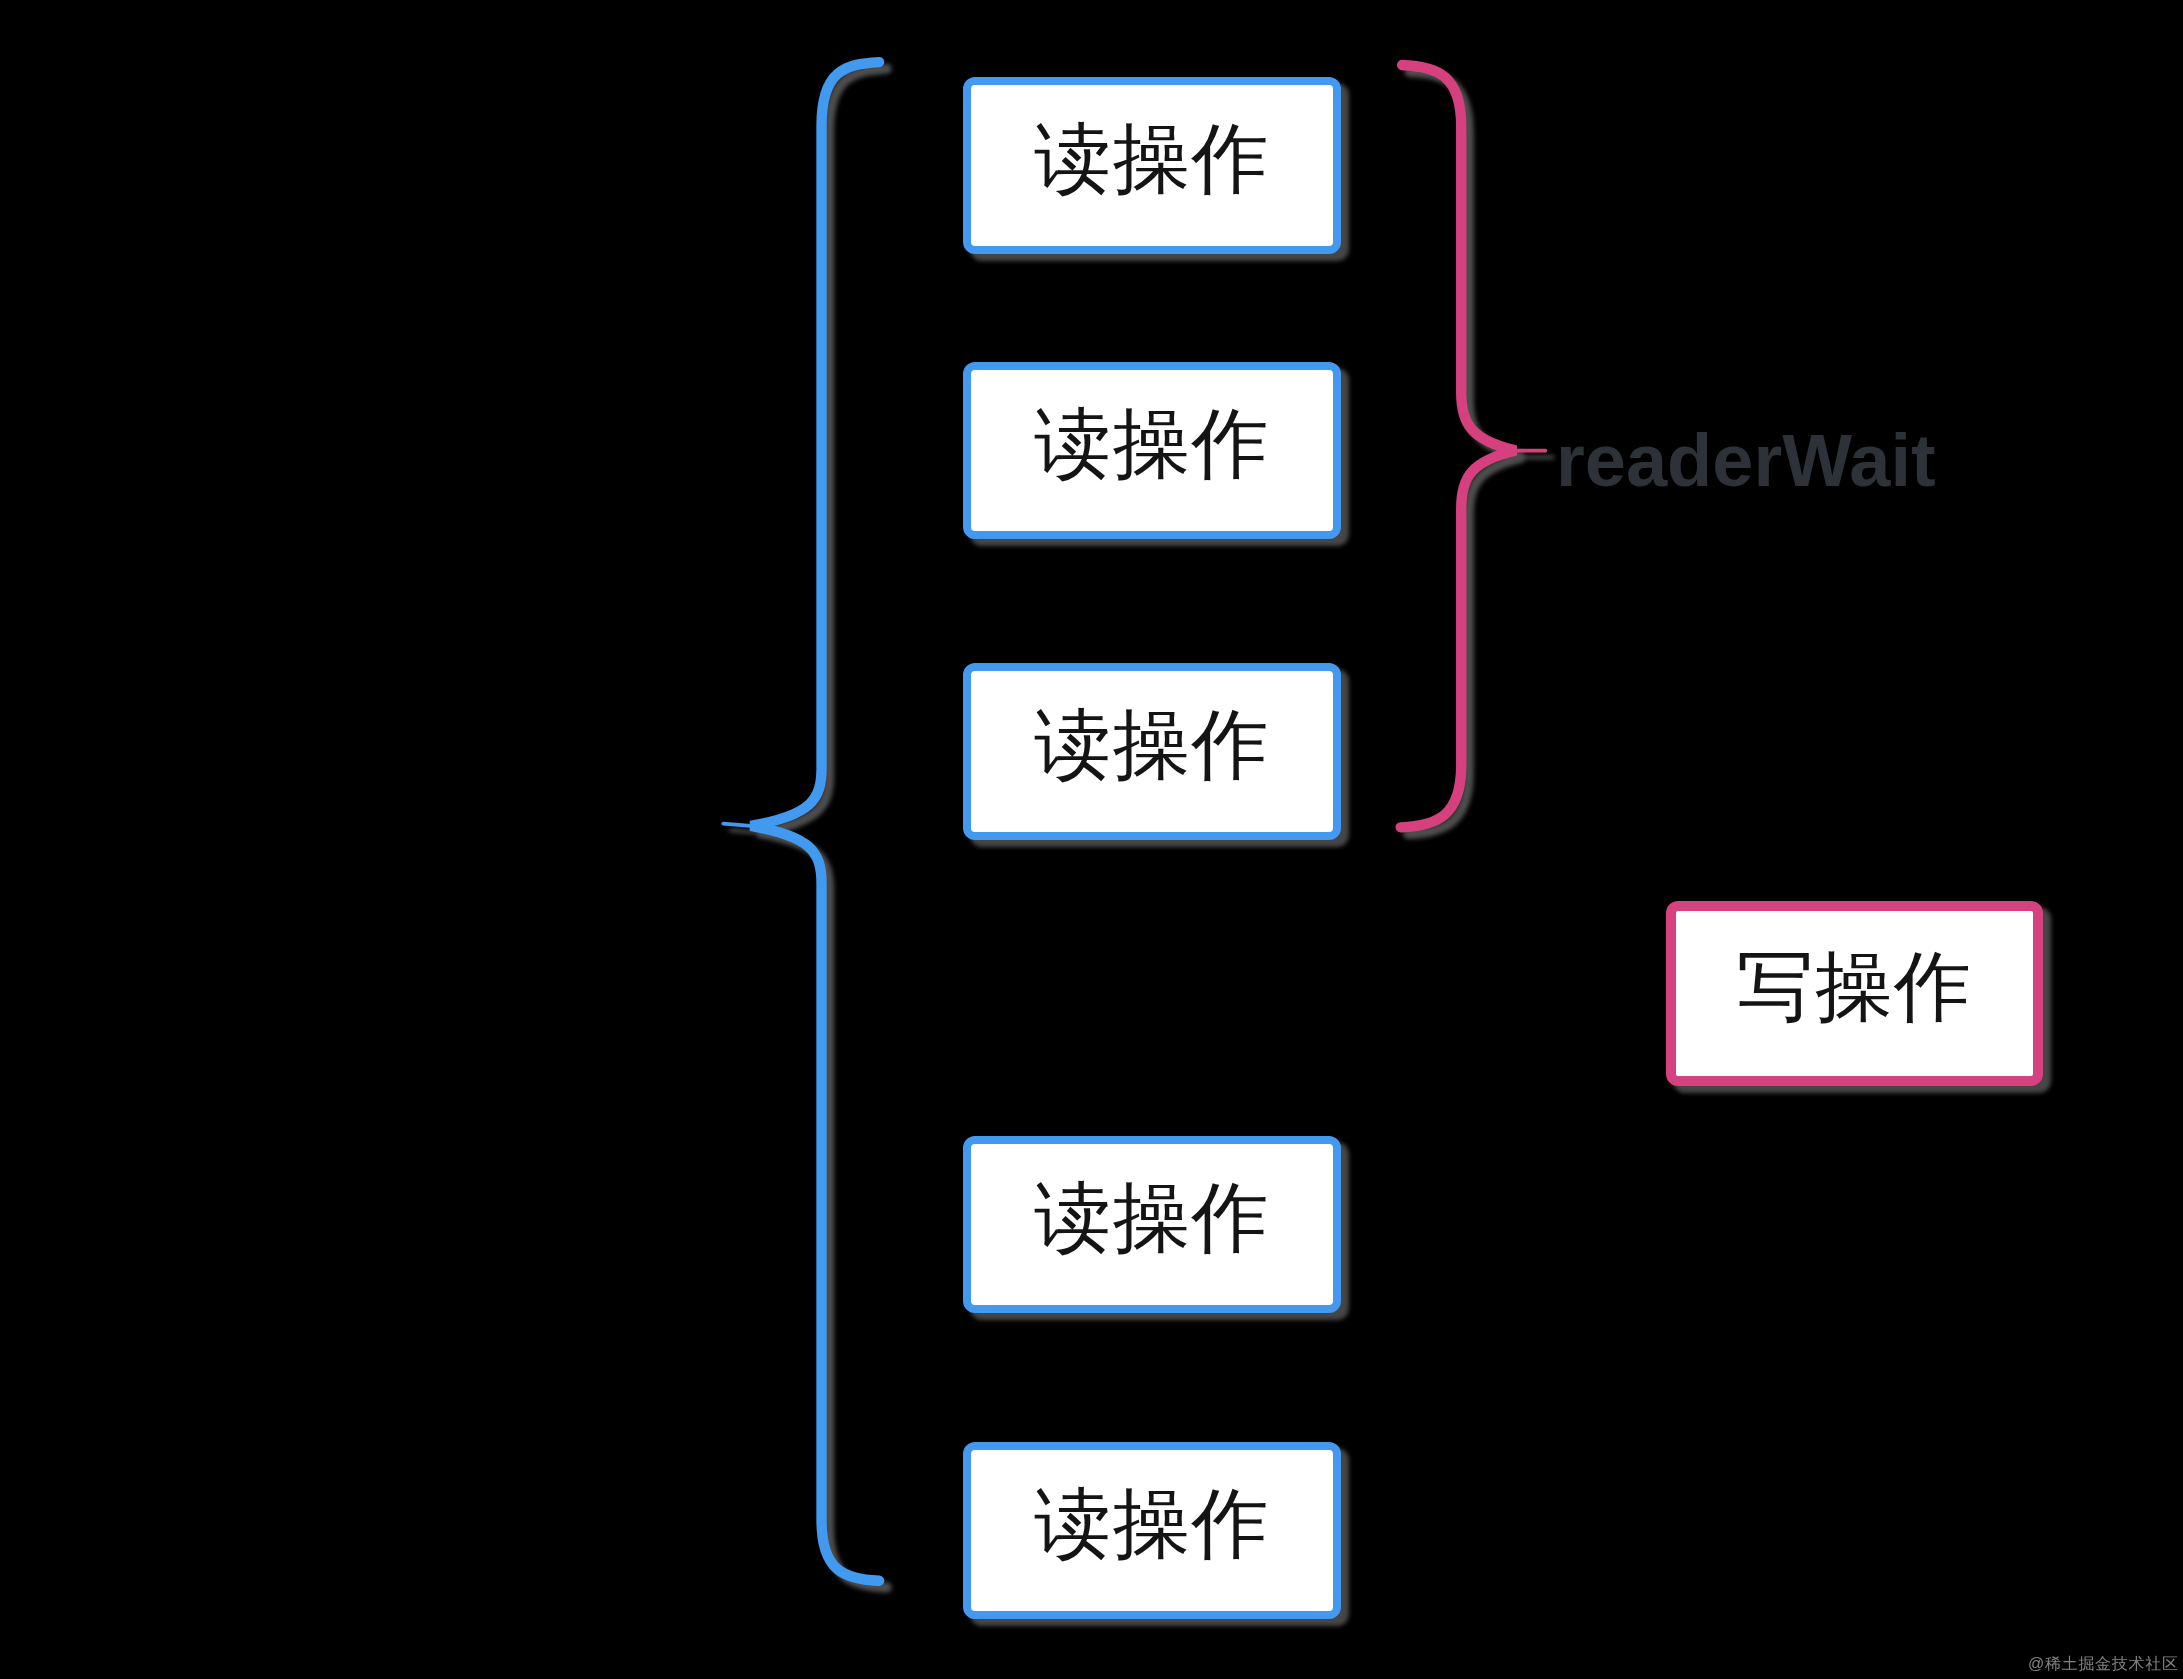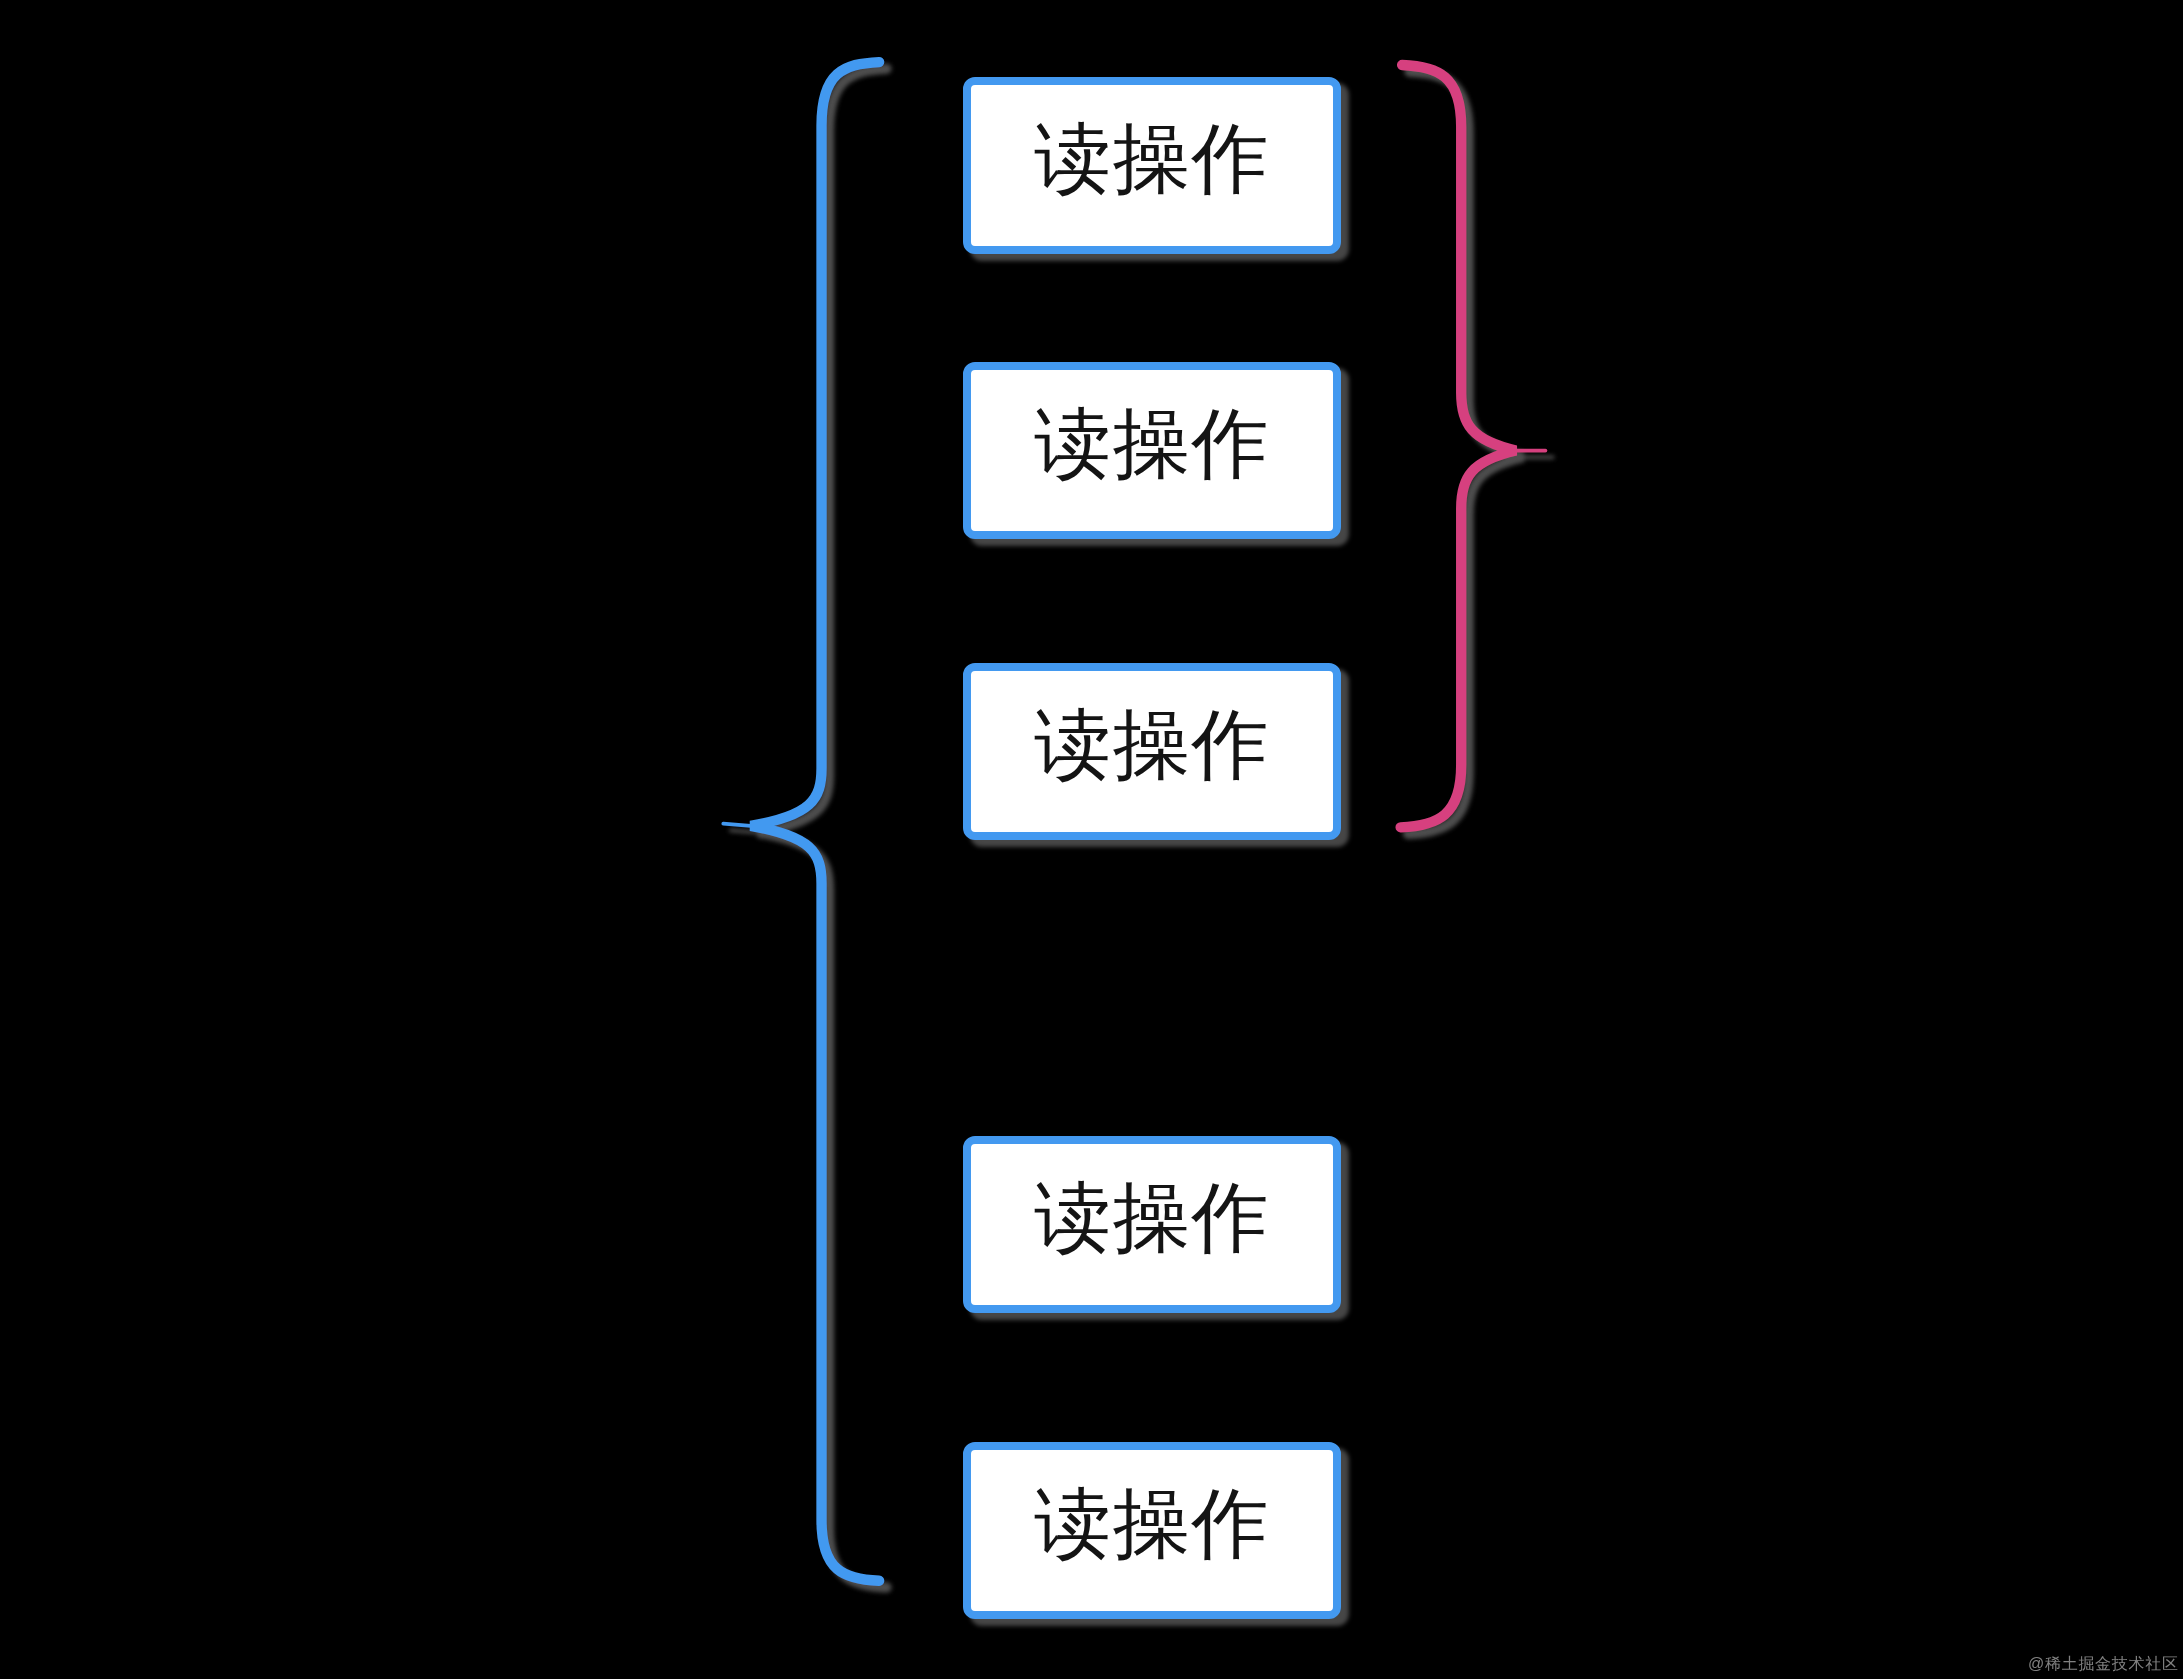--- a/index.html
+++ b/index.html
@@ -125,19 +125,23 @@
   <div class="op-box read-box rb3">
     <span class="op-text">读操作</span>
   </div>
   <div class="op-box read-box rb4">
     <span class="op-text">读操作</span>
   </div>
   <div class="op-box read-box rb5">
     <span class="op-text">读操作</span>
   </div>
 
+  <div class="op-box write-box">
+    <span class="op-text">写操作</span>
+  </div>
 
 
+  <div class="annot" id="reader-wait-label">readerWait</div>
 
   <div id="watermark">@稀土掘金技术社区</div>
 
 </div>
 
 
 </body></html>

